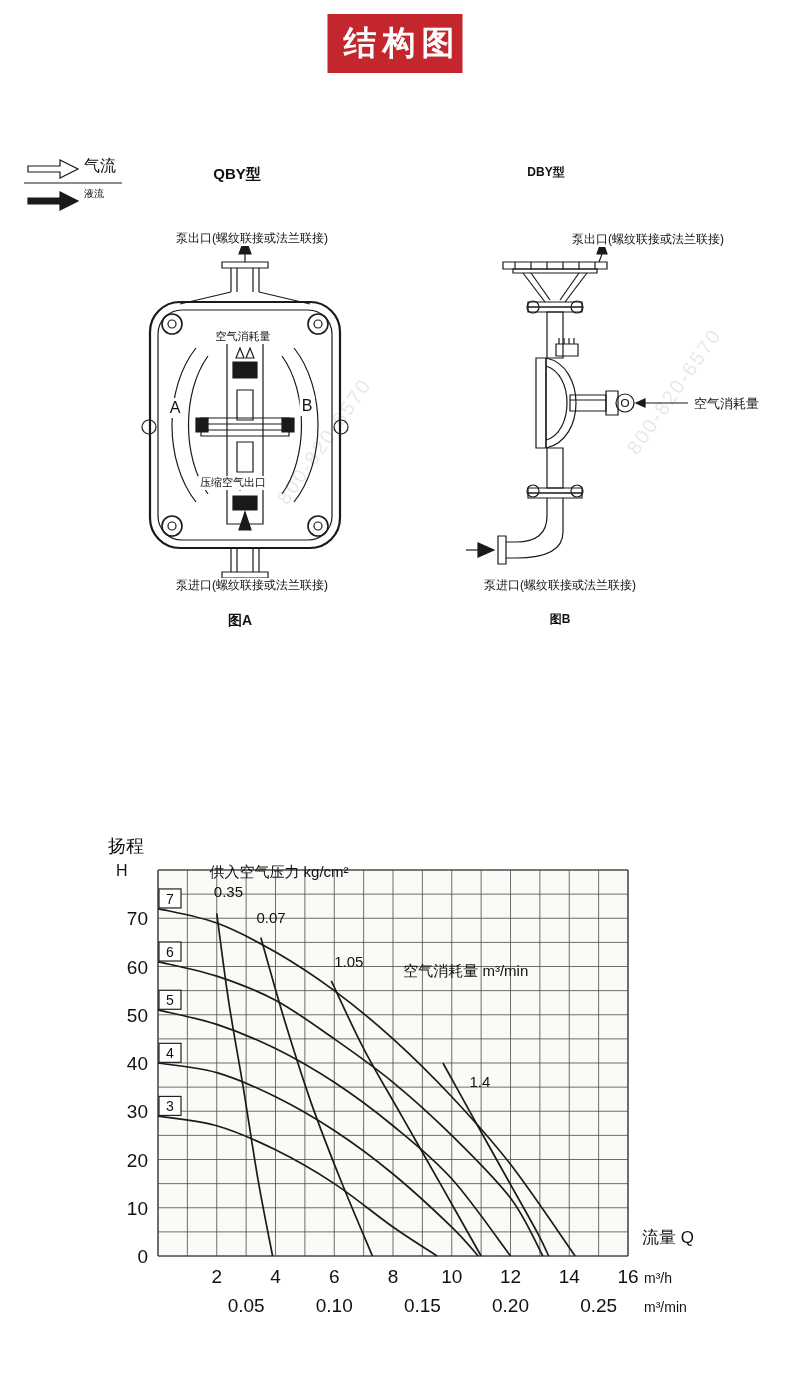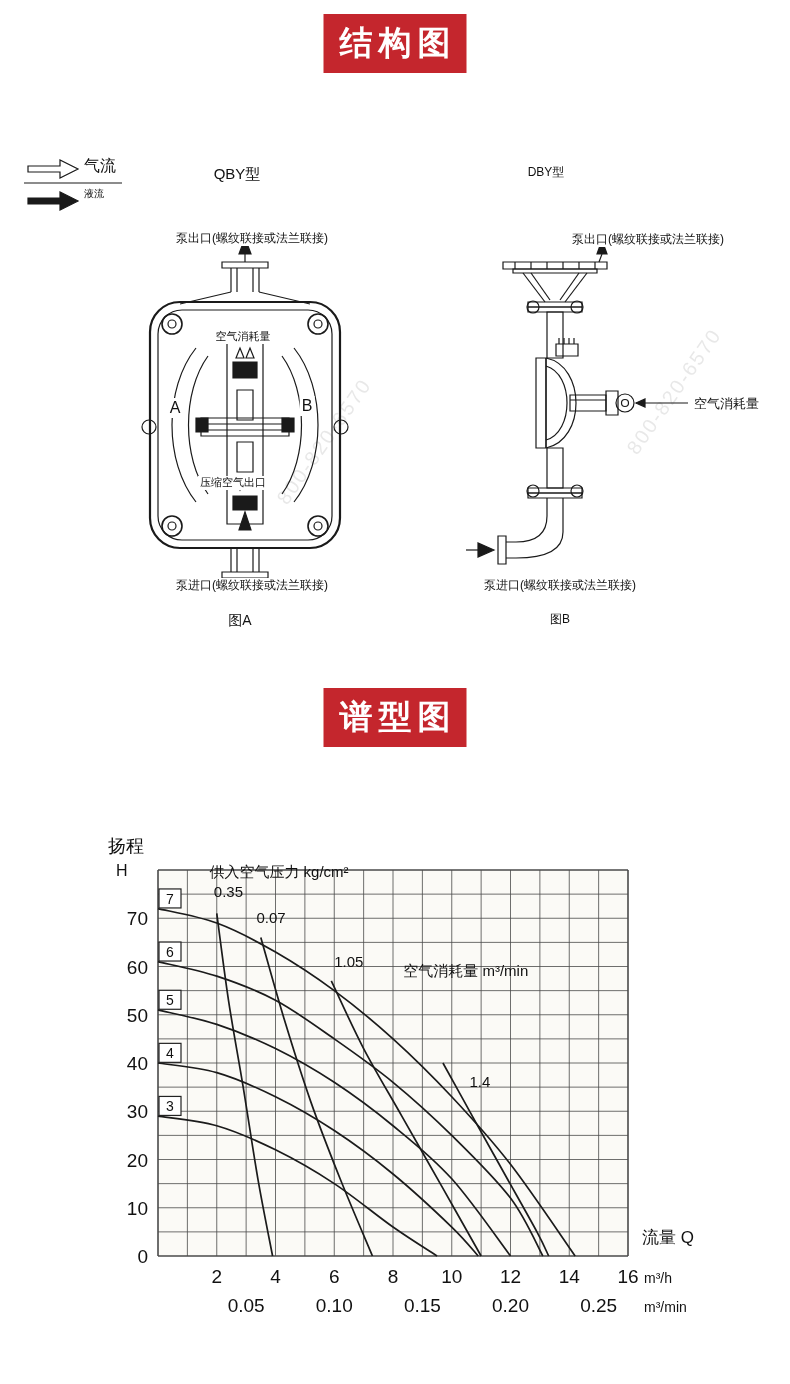--- a/index.html
+++ b/index.html
@@ -1,35 +1,34 @@
 <!DOCTYPE html>
 <html><head>
 <meta charset="utf-8">
 <style>
   *{margin:0;padding:0;box-sizing:border-box}
   body{background:#fff;font-family:"Liberation Sans","DejaVu Sans",sans-serif;color:#111}
   #page{position:relative;width:790px;height:1384px;background:#fff;overflow:hidden}
   .banner{position:absolute;left:50%;transform:translateX(-50%);color:#fff;font-size:33px;
-          font-weight:bold;letter-spacing:6px;padding:7px 10px 7px 16px;background:#c4262d}
+          font-weight:bold;letter-spacing:6px;padding:7px 2px 7px 16px;background:#c4262d}
   .lbl{position:absolute;white-space:nowrap;background:#fff;padding:0 2px;line-height:1.25;
        transform:translateX(-50%)}
   .lbl-left{transform:none}
-  .bold{font-weight:normal}
+  .bold{font-weight:bold}
   .wm{position:absolute;color:rgba(110,110,110,.16);font-size:20px;letter-spacing:2px;
       transform:rotate(-55deg);white-space:nowrap}
   svg.art line,svg.art path,svg.art rect,svg.art circle,svg.art polygon{vector-effect:non-scaling-stroke}
   #chart-svg text{font-family:"Liberation Sans","DejaVu Sans",sans-serif;fill:#111}
 </style>
 </head>
 <body>
 
 <div id="page">
 
   <div class="banner" style="top: 14px; background: rgb(196, 38, 45);">结构图</div>
-  <div class="banner" style="top: 688px; background: rgb(196, 38, 45);">谱型图</div>
 
   <div class="wm" style="left:250px;top:430px">800-820-6570</div>
   <div class="wm" style="left:600px;top:380px">800-820-6570</div>
 
   <svg class="art" style="position:absolute;left:0;top:150px" width="790" height="510" viewBox="0 0 790 510">
     <g stroke="#1a1a1a" fill="none" stroke-width="1.2">
 
       <polygon points="28,16 60,16 60,10 78,19 60,28 60,22 28,22" fill="#fff"></polygon>
       <line x1="24" y1="33" x2="122" y2="33"></line>
       <polygon points="28,48 60,48 60,42 78,51 60,60 60,54 28,54" fill="#1a1a1a"></polygon>

